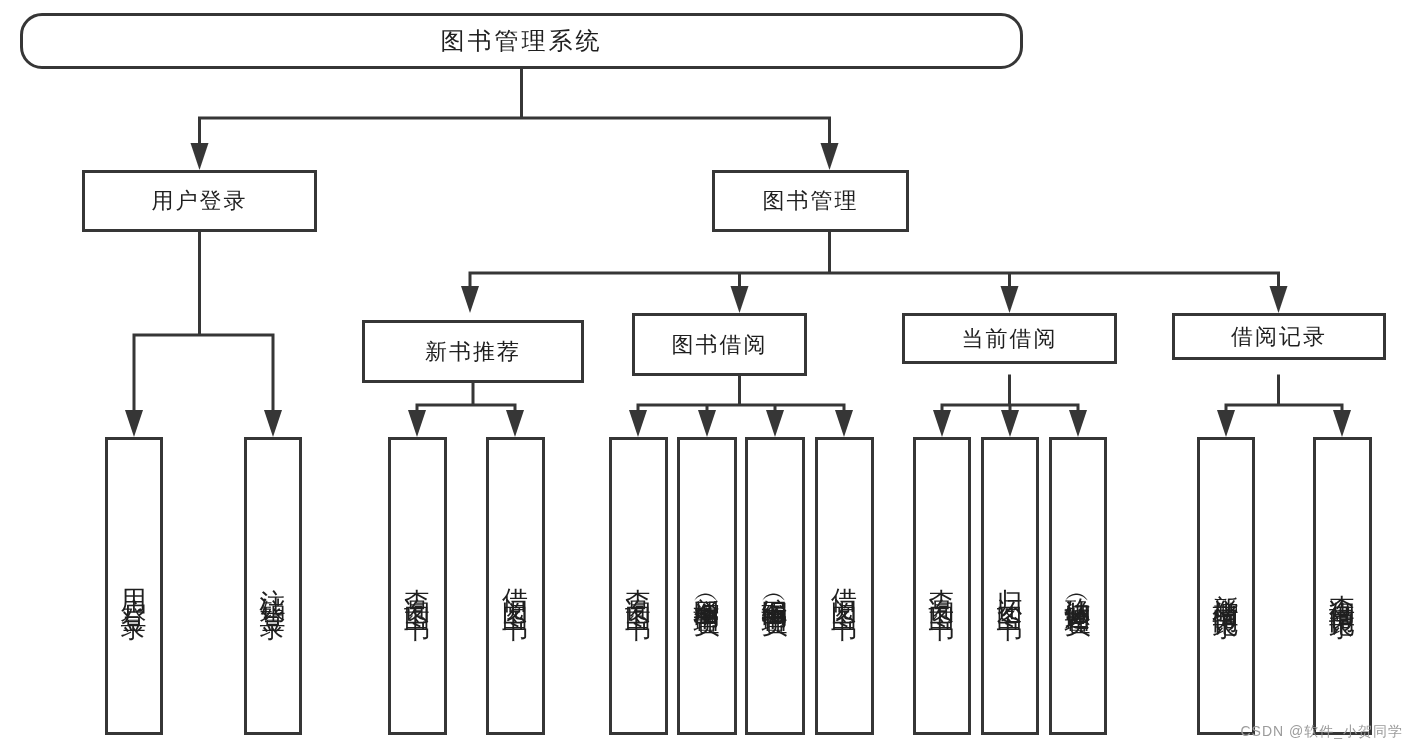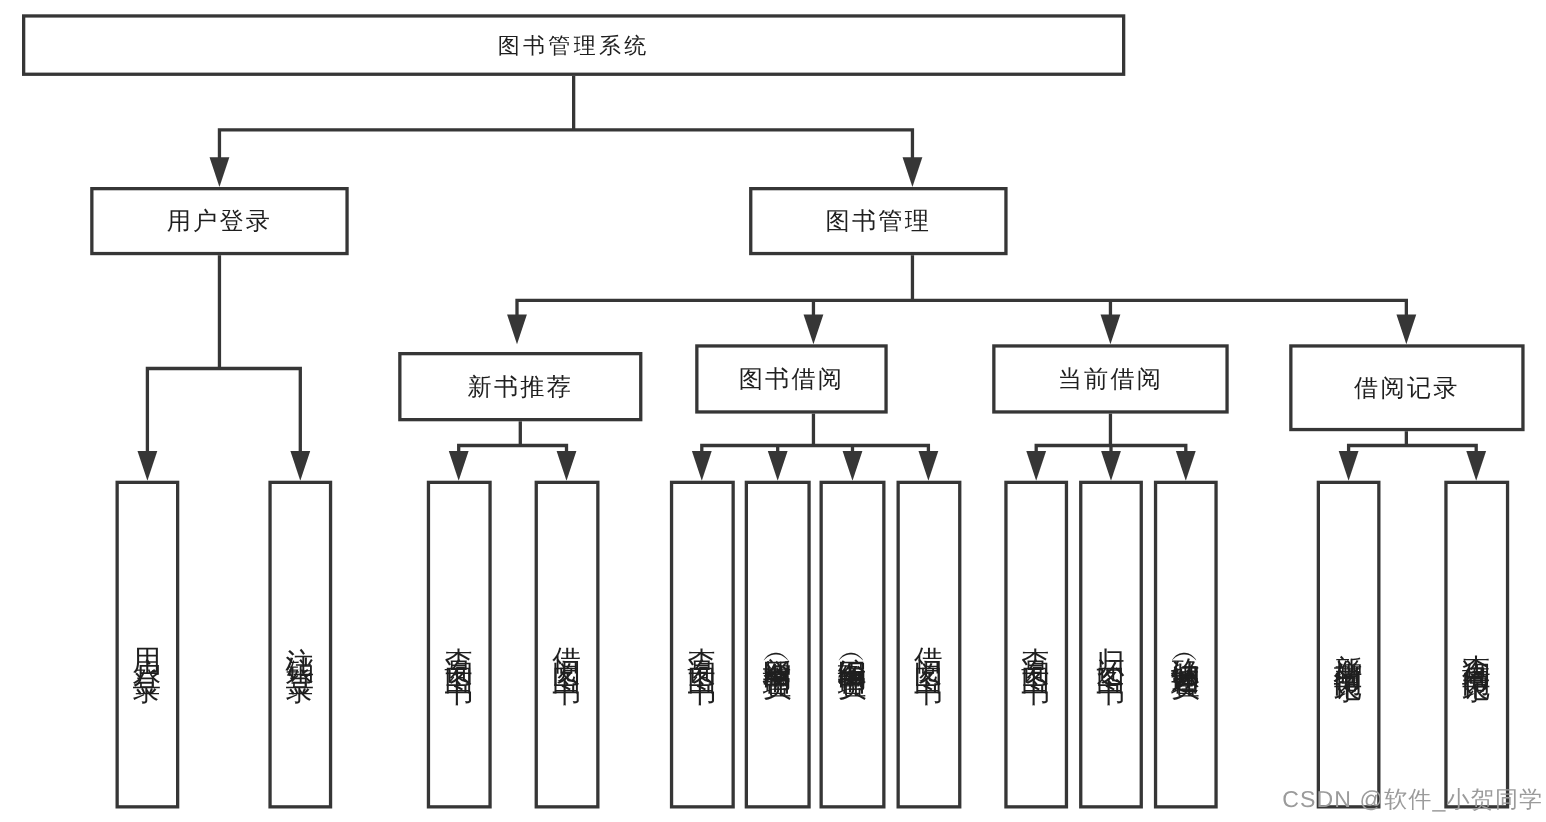--- a/index.html
+++ b/index.html
@@ -30,37 +30,38 @@
     display: flex;
     align-items: center;
     justify-content: center;
     text-align: center;
   }
   .h-node {
     font-size: 22px;
     letter-spacing: 2px;
   }
   .root-node {
-    font-size: 20px;
+    font-size: 24px;
     letter-spacing: 3px;
+    border-radius: 22px;
   }
   .leaf {
     writing-mode: vertical-rl;
     text-orientation: mixed;
     font-size: 26px;
     line-height: 1;
   }
   .ls-wide   { letter-spacing: 9px; }
   .ls-mid    { letter-spacing: 4px; }
   .ls-narrow { letter-spacing: 2px; }
   .watermark {
     position: absolute;
     right: 2px;
     bottom: 6px;
-    font-size: 21px;
+    font-size: 14px;
     letter-spacing: 1px;
     color: var(--watermark, #9b9b9b);
     white-space: nowrap;
   }
 </style>
 </head>
 <body>
 
 <div class="canvas">
 
@@ -121,34 +122,34 @@
     </g>
   </svg>
 
   <div class="node root-node" style="left:20px; top:13px; width:1003px; height:56px;">
     <span>图书管理系统</span>
   </div>
 
   <div class="node h-node" style="left:82px; top:170px; width:235px; height:62px;">
     <span>用户登录</span>
   </div>
-  <div class="node h-node" style="left:681px; top:170px; width:235px; height:62px;">
+  <div class="node h-node" style="left:712px; top:170px; width:197px; height:62px;">
     <span>图书管理</span>
   </div>
 
   <div class="node h-node" style="left:362px; top:320px; width:222px; height:63px;">
     <span>新书推荐</span>
   </div>
   <div class="node h-node" style="left:632px; top:313px; width:175px; height:63px;">
     <span>图书借阅</span>
   </div>
-  <div class="node h-node" style="left:902px; top:313px; width:215px; height:63px;">
+  <div class="node h-node" style="left:902px; top:313px; width:215px; height:51px;">
     <span>当前借阅</span>
   </div>
-  <div class="node h-node" style="left:1172px; top:313px; width:214px; height:79px;">
+  <div class="node h-node" style="left:1172px; top:313px; width:214px; height:47px;">
     <span>借阅记录</span>
   </div>
 
   <div class="node leaf ls-wide" style="left:105px; top:437px; width:58px; height:298px;">
     <span>用户登录</span>
   </div>
   <div class="node leaf ls-wide" style="left:244px; top:437px; width:58px; height:298px;">
     <span>注销登录</span>
   </div>
 

